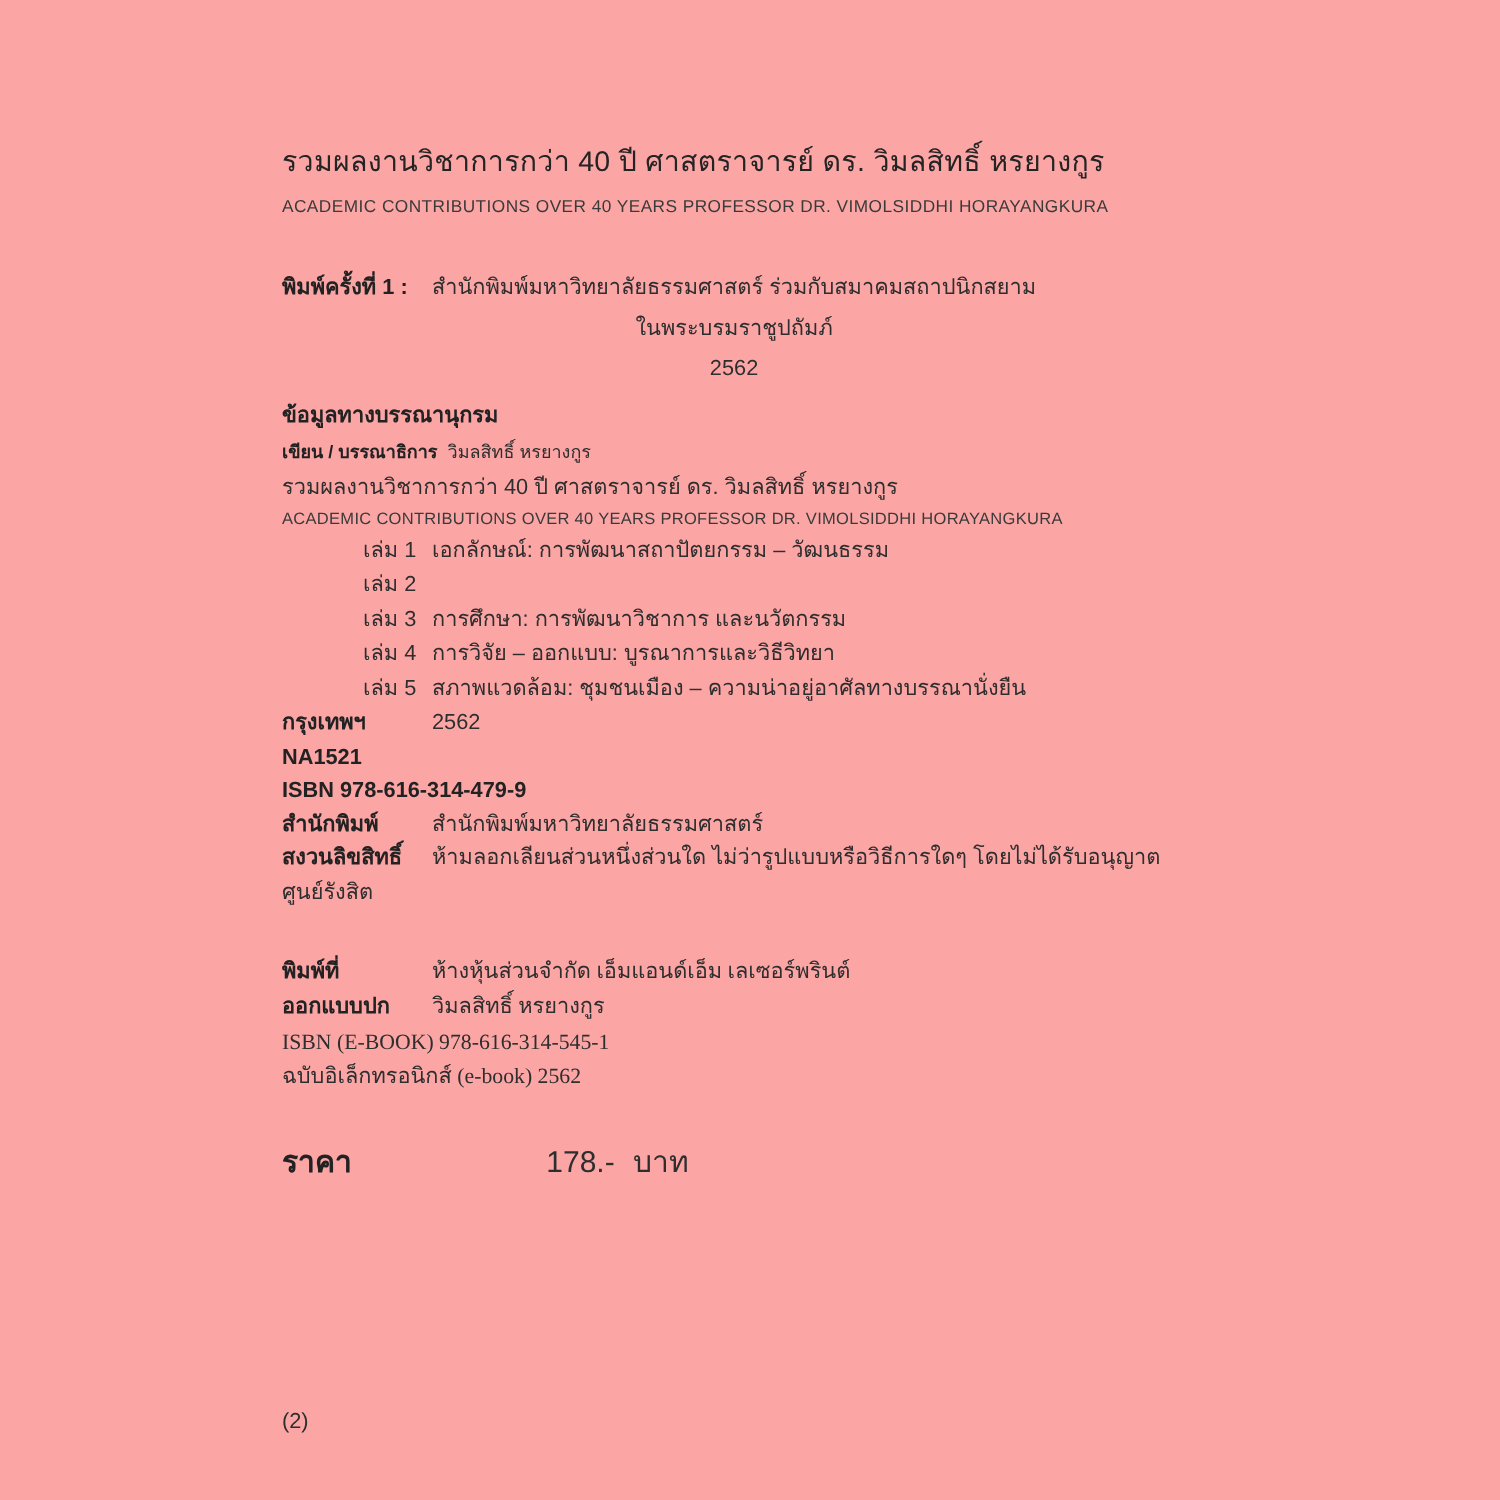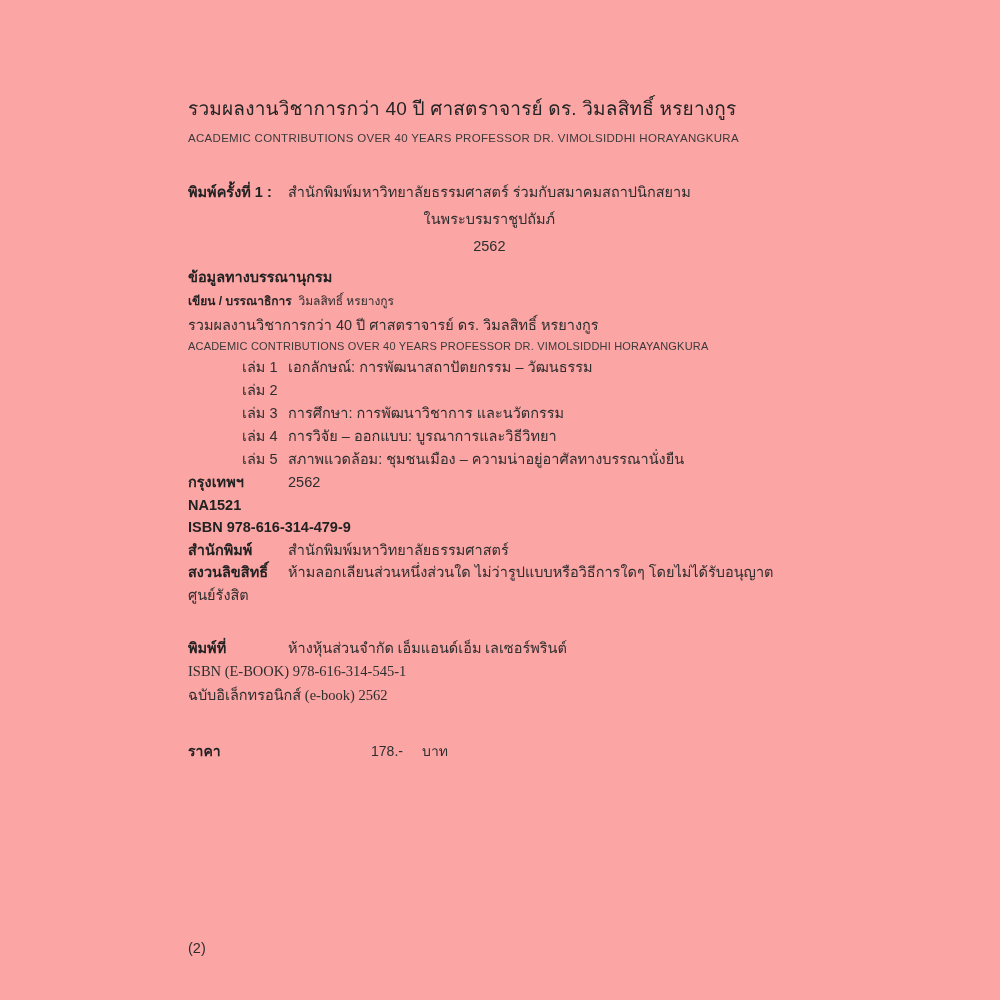--- a/index.html
+++ b/index.html
@@ -52,21 +52,21 @@
     letter-spacing: 0.2px;
   }
   .volumes { margin-top: 0px; }
   .vol-row { display: flex; line-height: 23px; font-size: 14.5px; }
   .vol-indent { width: 54px; flex-shrink: 0; }
   .vol-lbl { width: 46px; flex-shrink: 0; }
   .simple-rows .row { line-height: 22.5px; }
   .addr-block .row { line-height: 23px; }
   .print-block { margin-top: 30px; }
   .print-block .row { line-height: 23.5px; font-family: Liberation Serif, serif; }
-  .price-row { margin-top: 33px; display: flex; line-height: 23px; font-size: 14px; }
+  .price-row { margin-top: 33px; display: flex; line-height: 23px; font-size: 20px; }
   .price-lbl { width: 164px; flex-shrink: 0; font-weight: 700; color: #222222; }
   .price-amount { width: 70px; flex-shrink: 0; }
   .page-number {
     position: absolute;
     left: 188px;
     top: 940px;
     font-size: 14.5px;
     color: #2e2e2e;
   }
 </style>
@@ -153,20 +153,24 @@
         <span class="lbl plain w100">ศูนย์รังสิต</span>
       </div>
     </div>
 
     <div class="print-block">
       <div class="row">
         <span class="lbl w100">พิมพ์ที่</span>
         <span class="val">ห้างหุ้นส่วนจำกัด เอ็มแอนด์เอ็ม เลเซอร์พรินต์</span>
       </div>
       <div class="row">
+        <span class="lbl w100">ออกแบบปก</span>
+        <span class="val">วิมลสิทธิ์ หรยางกูร</span>
+      </div>
+      <div class="row">
         <span class="val">ISBN (E-BOOK) 978-616-314-545-1</span>
       </div>
       <div class="row">
         <span class="val">ฉบับอิเล็กทรอนิกส์ (e-book) 2562</span>
       </div>
     </div>
 
     <div class="price-row">
       <span class="price-lbl">ราคา</span>
       <span class="val price-amount">178.-</span>

